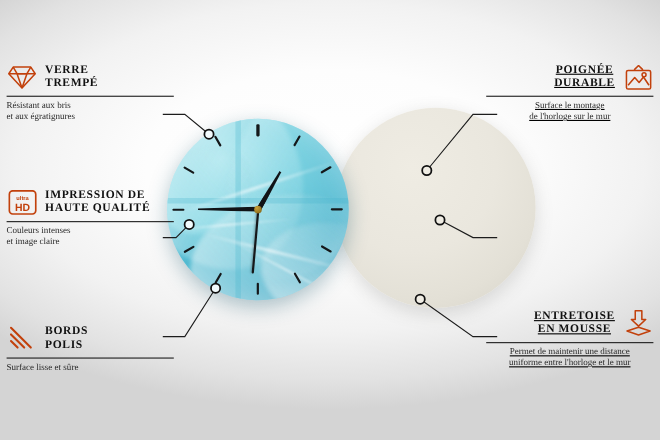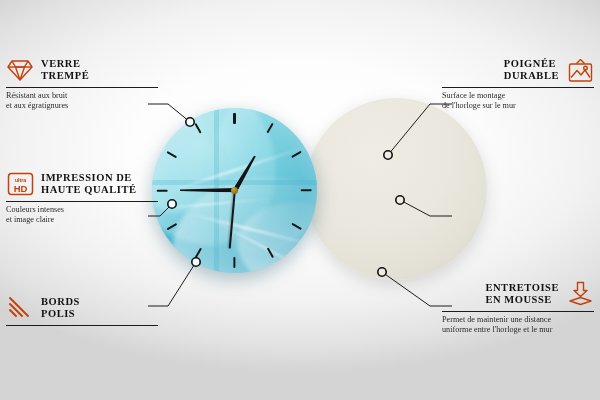--- a/index.html
+++ b/index.html
@@ -164,21 +164,21 @@
     inset: 0;
     width: 600px;
     height: 400px;
   }
 
   .callout {
     position: absolute;
     width: 152px;
   }
   .callout.left  { left: 6px;  text-align: left; }
-  .callout.right { right: 6px; text-align: left; }
+  .callout.right { right: 6px; text-align: center; text-decoration: underline; }
 
   .callout-head {
     display: flex;
     align-items: center;
     gap: 7px;
   }
   .callout.right .callout-head { flex-direction: row-reverse; }
 
   .callout-icon {
     flex: 0 0 auto;
@@ -302,21 +302,21 @@
             <path d="M1 9 H25"></path>
             <path d="M5 3 L8.5 9 L13 22"></path>
             <path d="M21 3 L17.5 9 L13 22"></path>
             <path d="M8.5 9 H17.5"></path>
           </svg>
         </span>
         <span class="callout-title">VERRE
 TREMPÉ</span>
       </div>
       <div class="callout-rule"></div>
-      <div class="callout-desc">Résistant aux bruit
+      <div class="callout-desc">Résistant aux bris
 et aux égratignures</div>
     </div>
 
     <div class="callout left" style="top:170px">
       <div class="callout-head">
         <span class="callout-icon">
           <svg width="27" height="26" viewBox="0 0 27 26">
             <rect x="1.5" y="2.5" width="24" height="21" rx="3" fill="none" stroke="currentColor" stroke-width="1.5"></rect>
             <text x="13.5" y="11" text-anchor="middle" font-family="Liberation Sans, sans-serif" font-size="5.2" font-weight="bold" fill="currentColor">ultra</text>
             <text x="13.5" y="20.5" text-anchor="middle" font-family="Liberation Sans, sans-serif" font-size="9.5" font-weight="bold" fill="currentColor">HD</text>
@@ -336,20 +336,21 @@
           <svg width="26" height="24" viewBox="0 0 26 24" stroke="currentColor" stroke-width="1.9" stroke-linecap="round">
             <path d="M3 2 L21 20"></path>
             <path d="M3 8 L15 20"></path>
             <path d="M3 14 L9 20"></path>
           </svg>
         </span>
         <span class="callout-title">BORDS
 POLIS</span>
       </div>
       <div class="callout-rule"></div>
+      <div class="callout-desc">Surface lisse et sûre</div>
     </div>
 
     <div class="callout right" style="top:56px">
       <div class="callout-head">
         <span class="callout-icon">
           <svg width="27" height="25" viewBox="0 0 27 25" fill="none" stroke="currentColor" stroke-width="1.4">
             <path d="M13.5 1.5 L9.5 5.5 M13.5 1.5 L17.5 5.5"></path>
             <rect x="2.5" y="6" width="22" height="17" rx="1.5"></rect>
             <path d="M4 19.5 L10 12.5 L14 17 L18 12 L23 19.5" stroke-linejoin="round"></path>
             <circle cx="18.5" cy="10" r="1.8"></circle>

